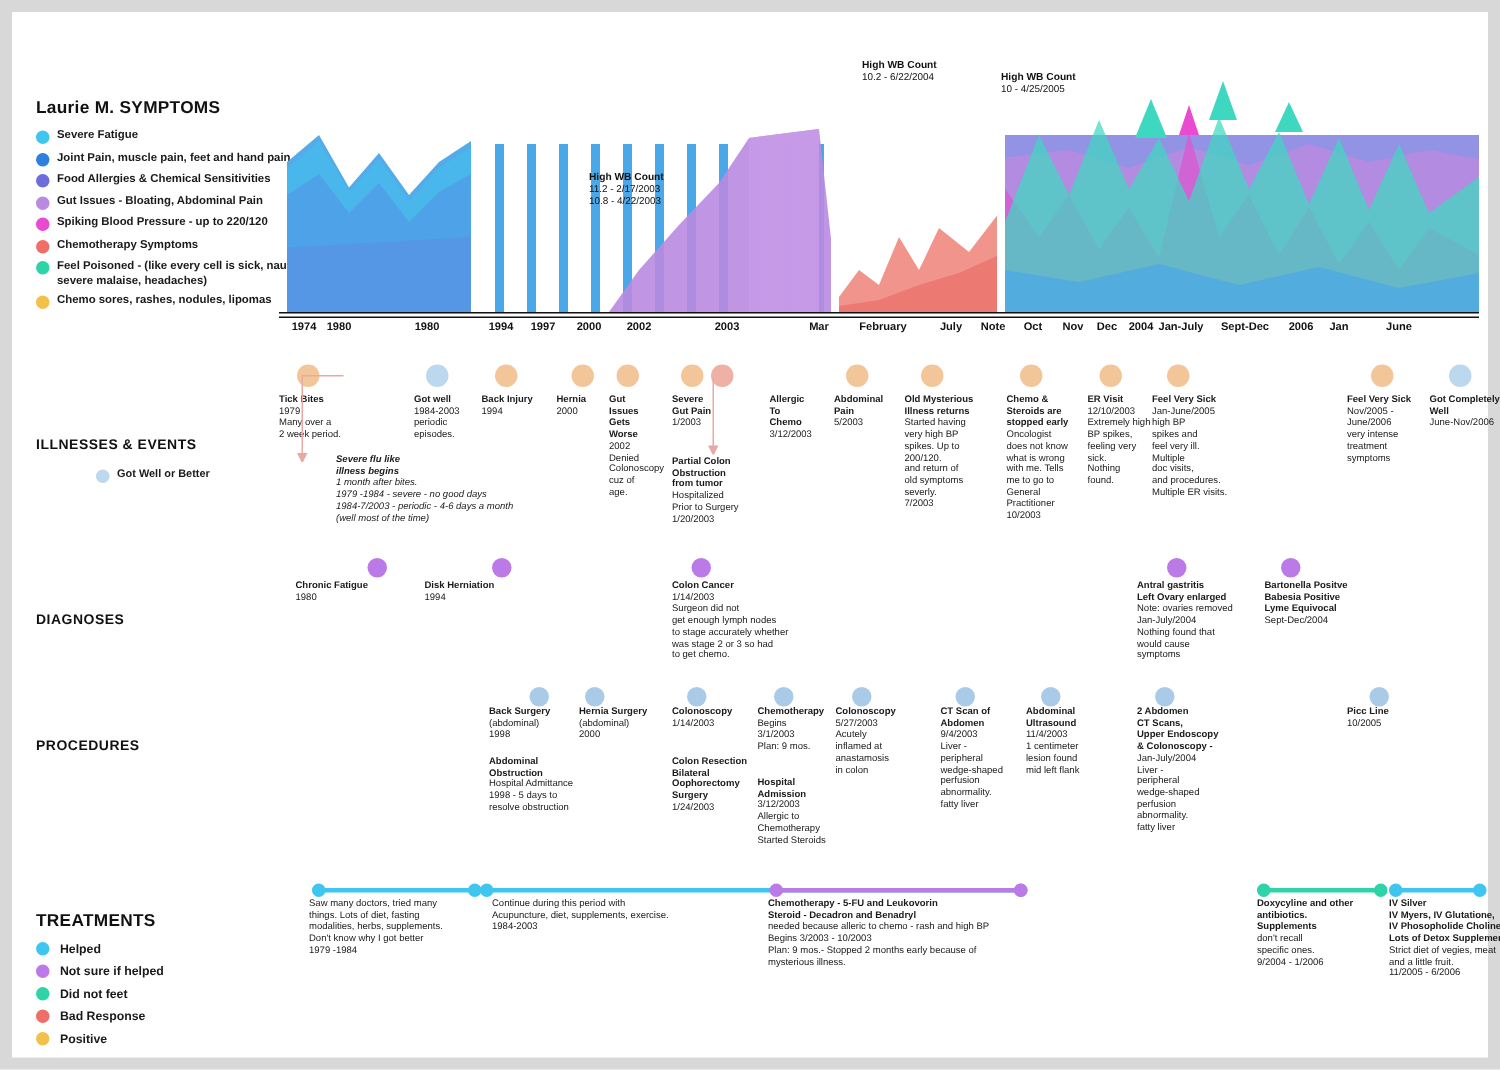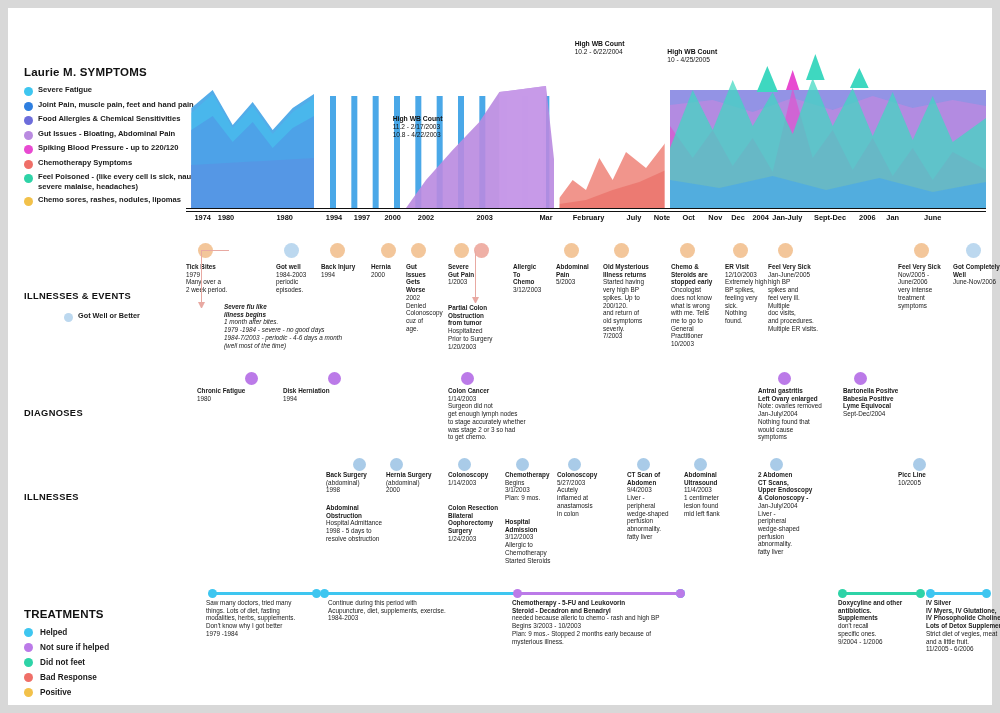--- a/index.html
+++ b/index.html
@@ -211,21 +211,21 @@
   <div style="position:absolute; left:16px; top:303px; display:flex; align-items:flex-start;margin-left:40px;">
     <span class="legend-dot" id="ill-legend-dot" style="background: rgb(188, 216, 239);"></span>
     <span style="font-size:7.3px; font-weight:bold; line-height:9px; color:#1a1a1a;">Got Well or Better</span>
   </div>
 
   <div class="section-label" style="left:16px; top:400px;">
     <span>DIAGNOSES</span>
   </div>
 
   <div class="section-label" style="left:16px; top:484px;">
-    <span>ILLNESSES</span>
+    <span>PROCEDURES</span>
   </div>
 
   <div id="illness-layer">
       <div class="marker" style="left: 190px; top: 235px; width: 15px; height: 15px; background: rgb(243, 198, 154);"></div>
       <div class="note" style="left: 178px; top: 255px; width: 72px;">
         <div class="t" style="white-space: pre-line;">Tick Bites</div>
         <div class="s" style="white-space: pre-line;">1979
 Many over a
 2 week period.</div>
       </div>

